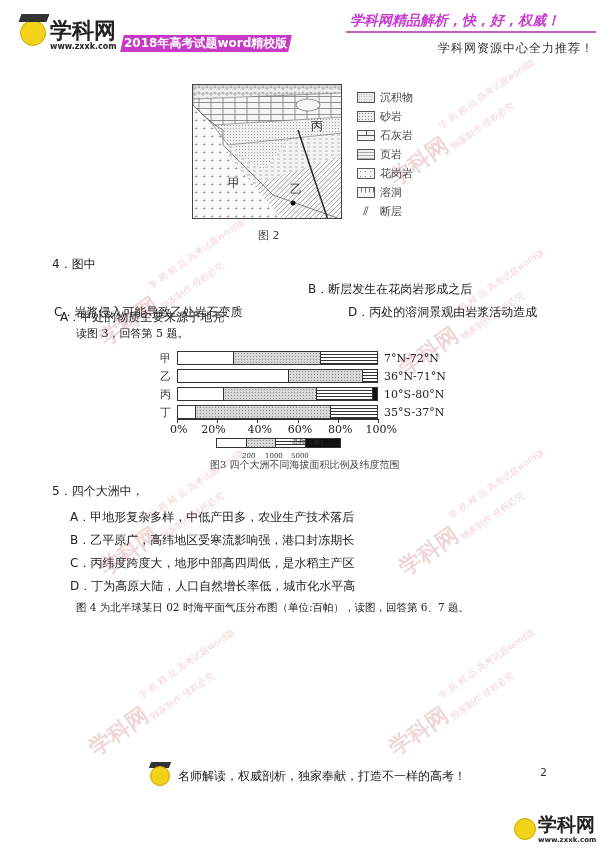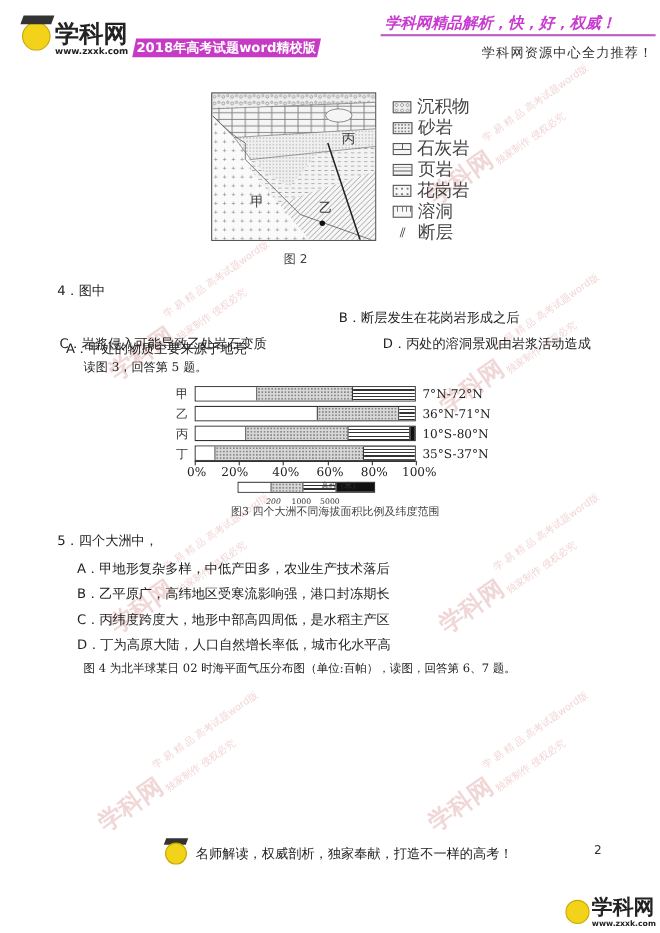--- a/index.html
+++ b/index.html
@@ -20,21 +20,21 @@
   .slogan-line { left: 346px; top: 31px; width: 250px; height: 2px; background: #c060c0; }
   .recommend { left: 438px; top: 40px; font-size: 12px; color: #333; letter-spacing: 1px; white-space: nowrap; }
 
   
   .fig2 { left: 192px; top: 84px; width: 150px; height: 135px; border: 1px solid #444; background: #fafafa; overflow: hidden; }
   .fig2 svg { display: block; }
   .fig2-caption { left: 258px; top: 228px; font-size: 11px; color: #444; }
   .legend2 { left: 357px; top: 88px; width: 70px; }
   .legend2-item { display: flex; align-items: center; height: 19px; }
   .legend2-swatch { width: 18px; height: 11px; border: 1px solid #555; margin-right: 5px; background: #eee; }
-  .legend2-label { font-size: 16px; color: #444; white-space: nowrap; }
+  .legend2-label { font-size: 11px; color: #444; white-space: nowrap; }
 
   
   .q-stem { font-size: 12px; color: #222; white-space: nowrap; }
   .q-opt { font-size: 12px; color: #222; white-space: nowrap; }
   .instr { font-size: 11px; color: #222; white-space: nowrap; font-family: "DejaVu Serif", serif; }
 
   
   .chart3 { left: 160px; top: 348px; width: 300px; height: 130px; }
   .bar-row { position: absolute; left: 17px; width: 201px; height: 14px; border: 1px solid #333; display: flex; }
   .bar-label { position: absolute; left: 0; width: 14px; font-size: 11px; color: #333; font-family: "DejaVu Serif", serif; }

